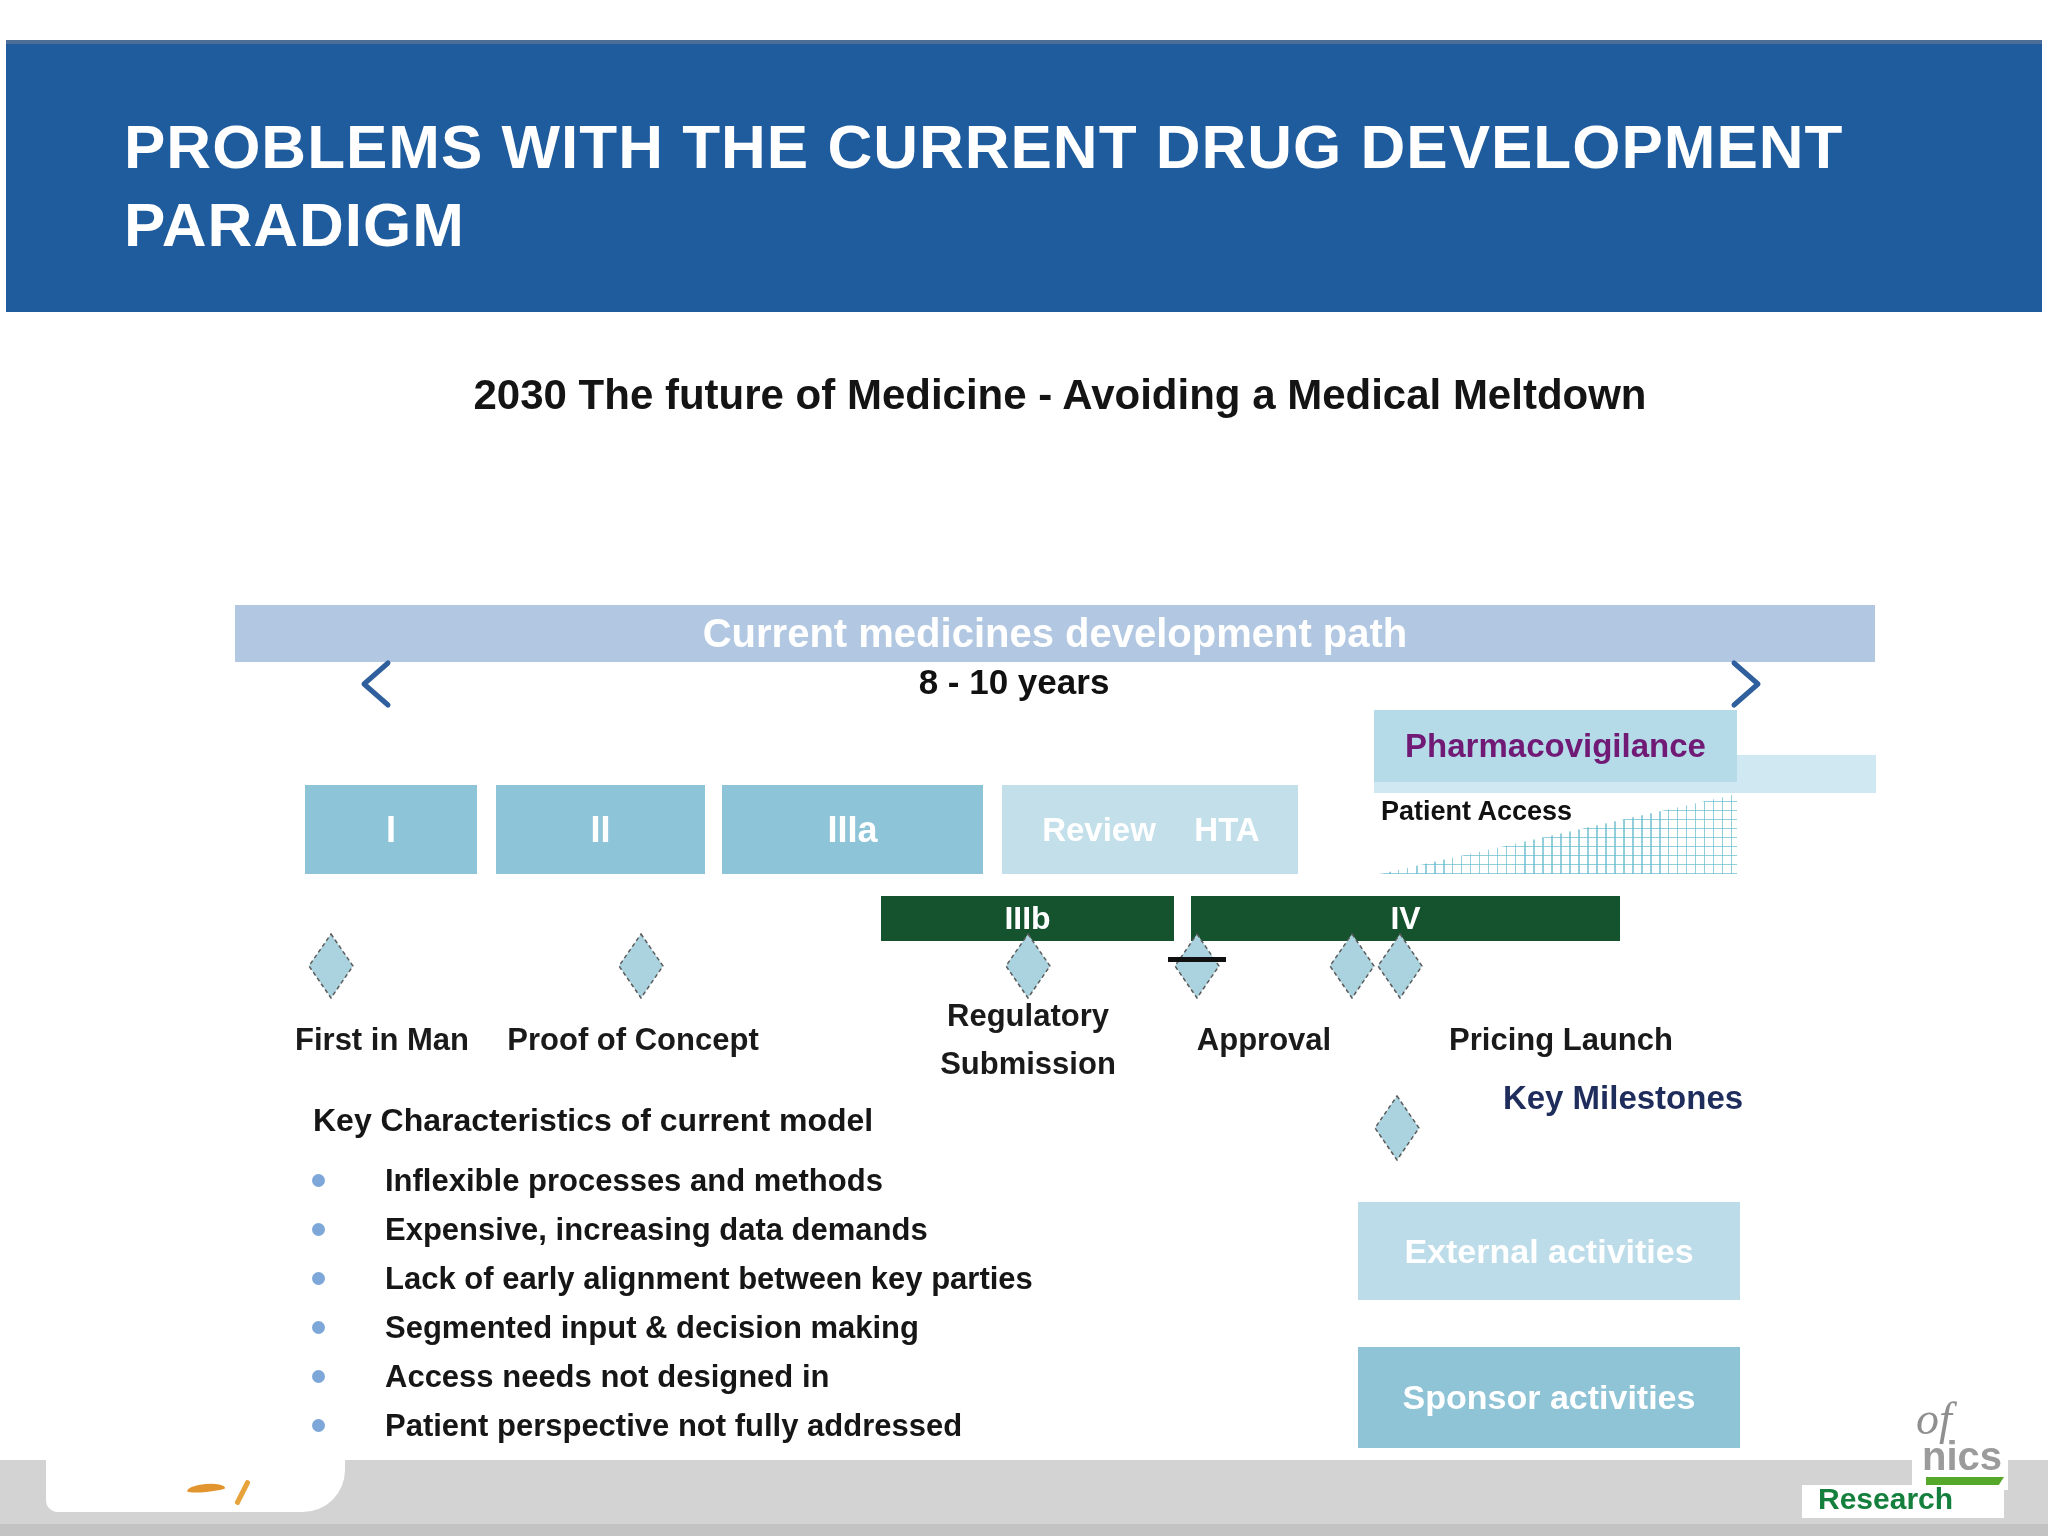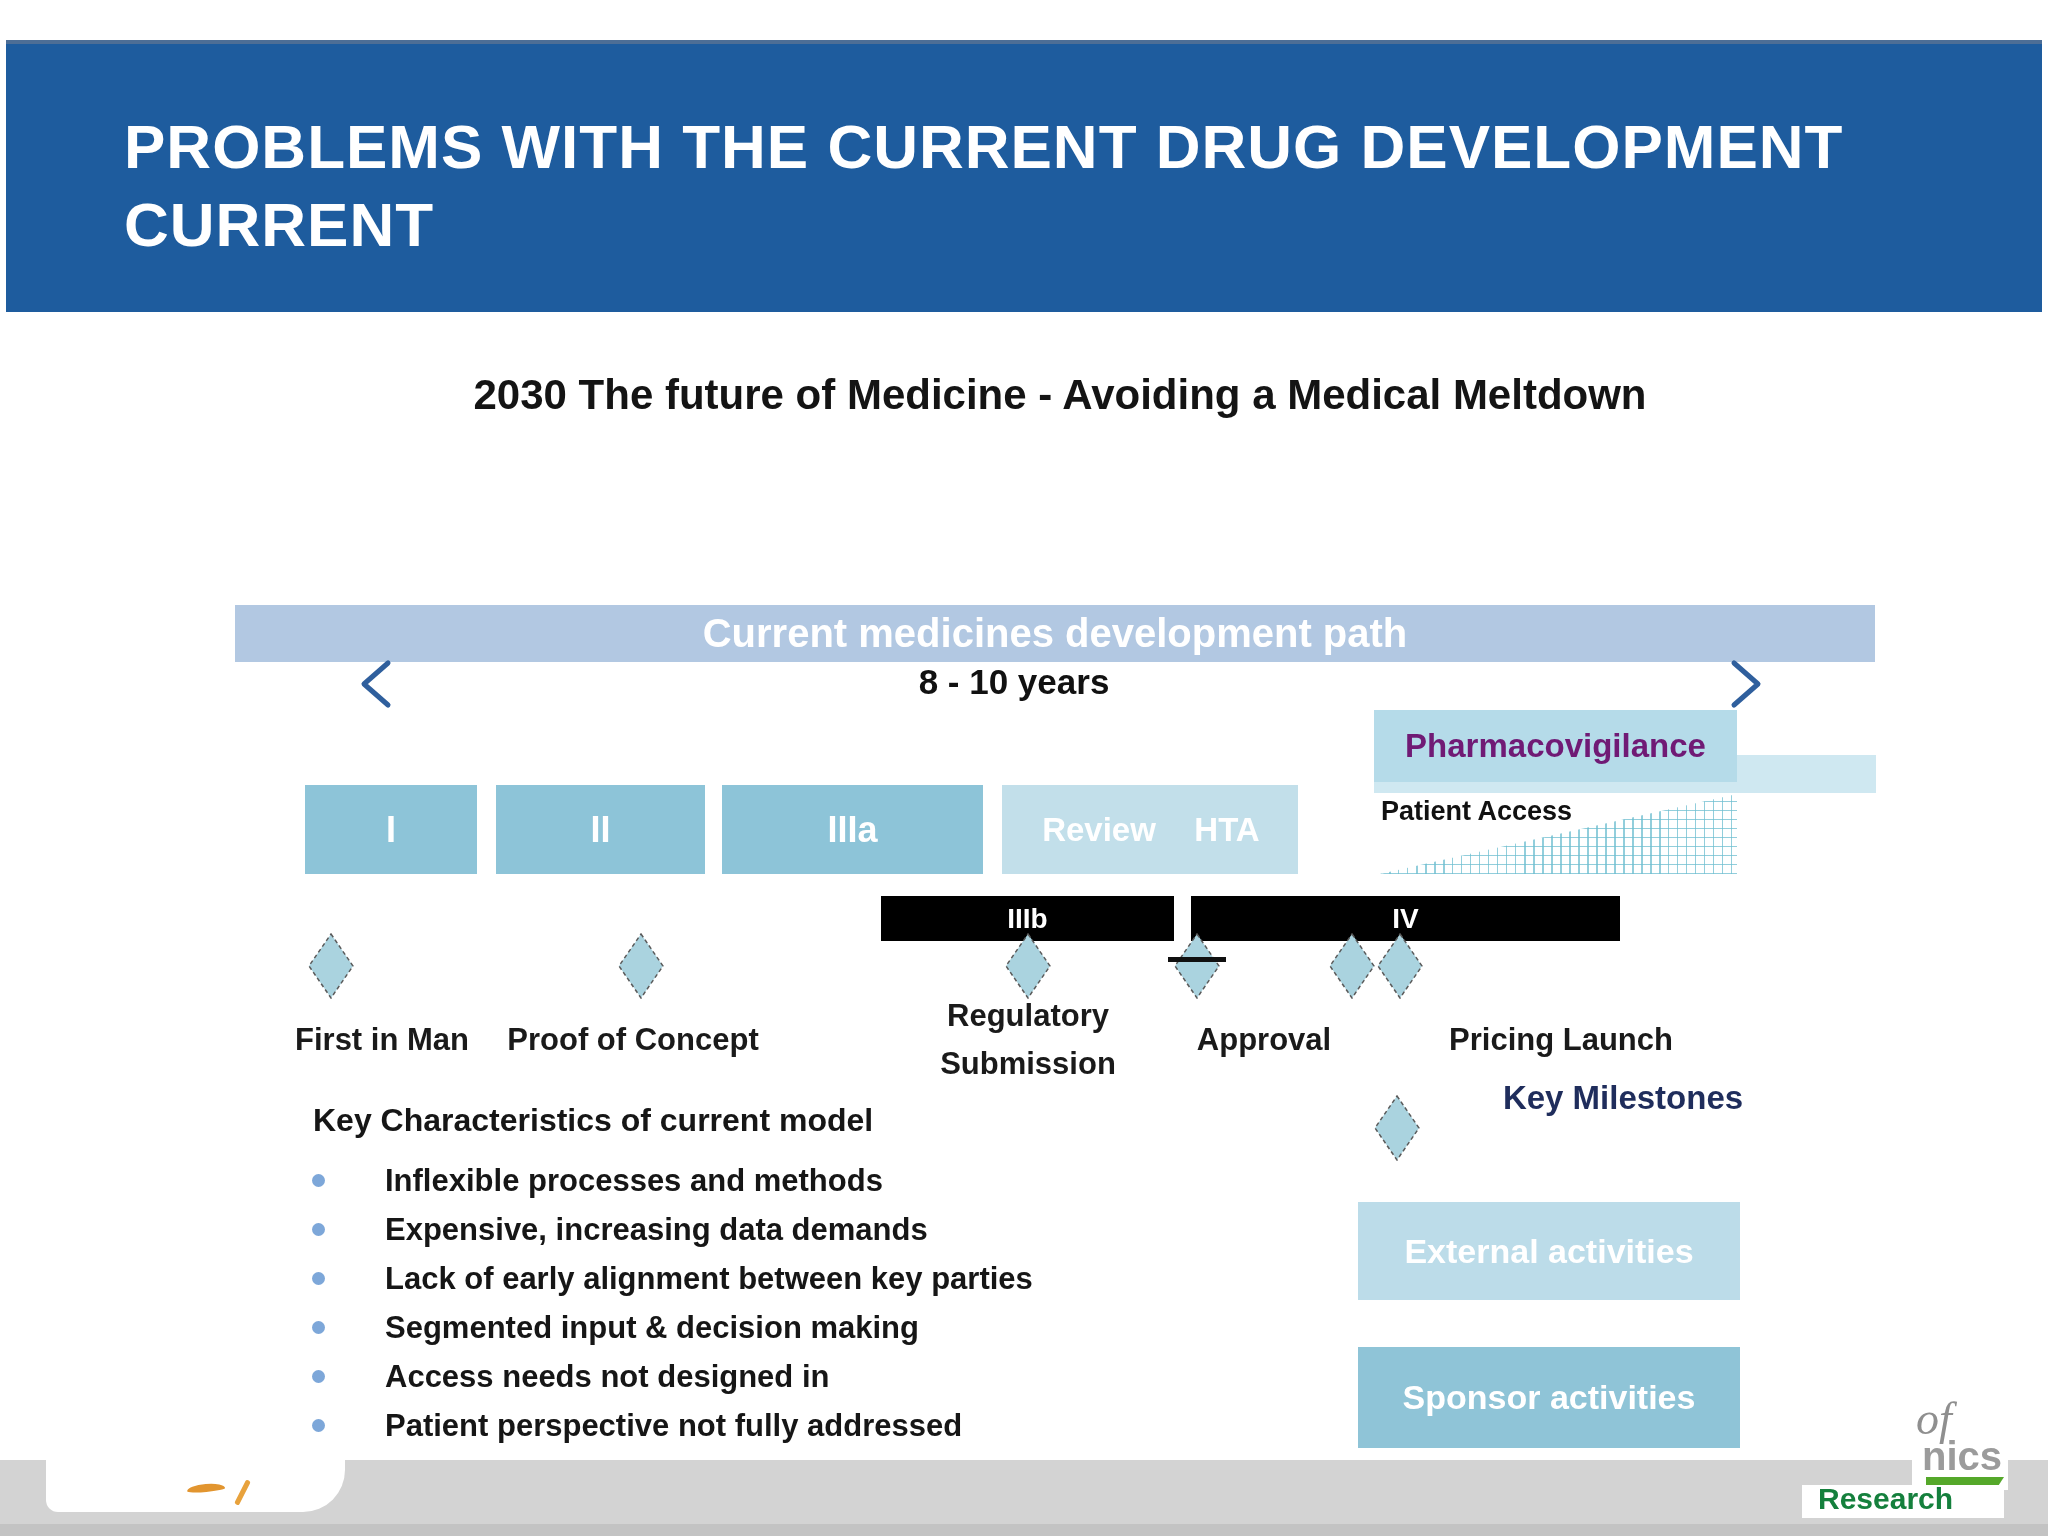--- a/index.html
+++ b/index.html
@@ -31,22 +31,22 @@
 
   
   .pbox{position:absolute;top:785px;height:89px;background:#8dc4d8;color:#ffffff;
         font-weight:700;font-size:36px;text-align:center;line-height:89px;}
   .pbox.light{background:#c2dfea;}
   .phase-i{left:305px;width:172px;}
   .phase-ii{left:496px;width:209px;}
   .phase-iiia{left:722px;width:261px;}
   .phase-review{left:1002px;width:194px;font-size:33px;}
   .phase-hta{left:1156px;width:142px;font-size:33px;}
-  .rbox{position:absolute;top:896px;height:45px;background:#000000;color:#ffffff;
-        font-weight:700;font-size:28px;text-align:center;line-height:45px;}
+  .rbox{position:absolute;top:896px;height:45px;background:#14532d;color:#ffffff;
+        font-weight:700;font-size:32px;text-align:center;line-height:45px;}
   .phase-iiib{left:881px;width:293px;}
   .phase-iv{left:1191px;width:429px;}
 
   
   .pa-triangle{position:absolute;left:1380px;top:794px;width:357px;height:80px;
      background:
        repeating-linear-gradient(0deg, rgba(110,190,208,.75) 0 1.5px, transparent 1.5px 9px),
        repeating-linear-gradient(90deg, rgba(110,190,208,.75) 0 1.5px, transparent 1.5px 9px);
      clip-path:polygon(0 100%, 100% 0, 100% 100%);}
   .pa-label{position:absolute;left:1381px;top:796px;color:#111111;font-weight:700;font-size:27px;}
@@ -98,21 +98,21 @@
   .research-text{position:absolute;left:16px;top:-3px;color:#15803d;font-weight:700;font-size:30px;}
 </style>
 </head>
 <body>
 
 <div class="slide">
 
   <div class="header-band">
     <div class="header-title">
       <div>PROBLEMS WITH THE CURRENT DRUG DEVELOPMENT</div>
-      <div>CURRENT</div>
+      <div>PARADIGM</div>
     </div>
   </div>
 
   <div class="subtitle">
     <div>2030 The future of Medicine - Avoiding a Medical Meltdown</div>
   </div>
 
   <div class="banner">Current medicines development path</div>
 
   <svg class="arrows-svg" viewBox="0 0 1520 56">

